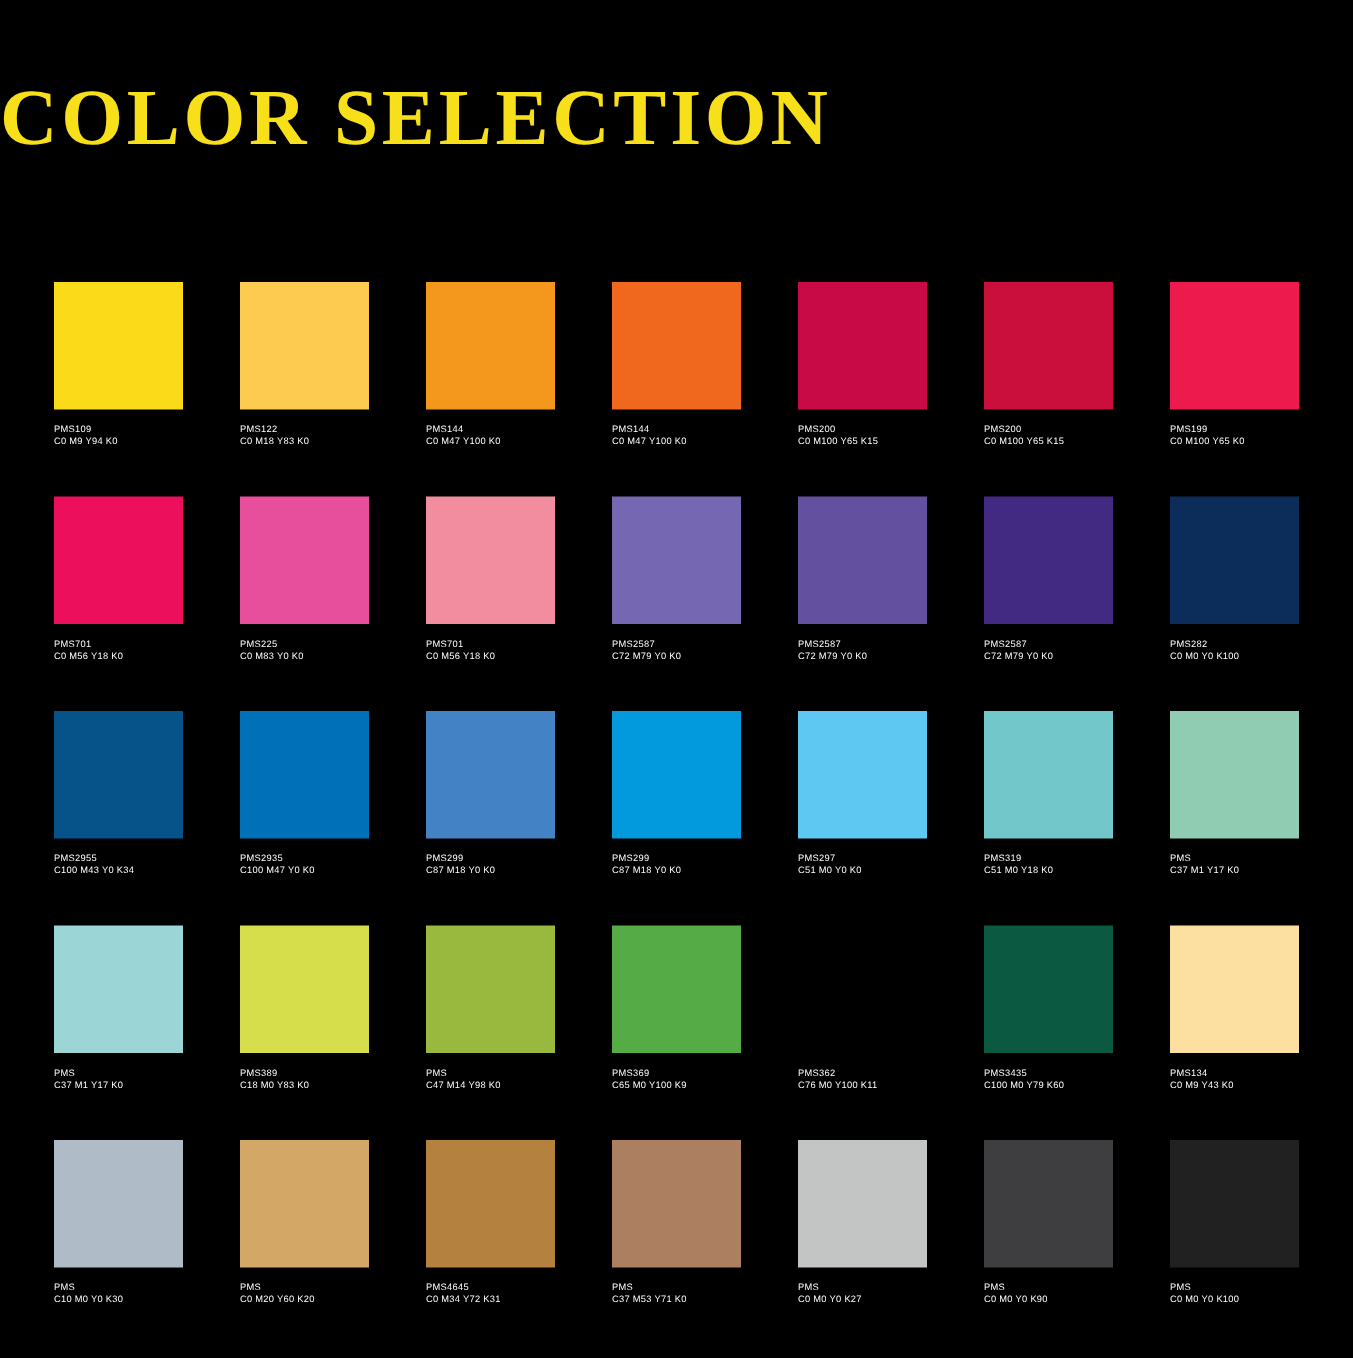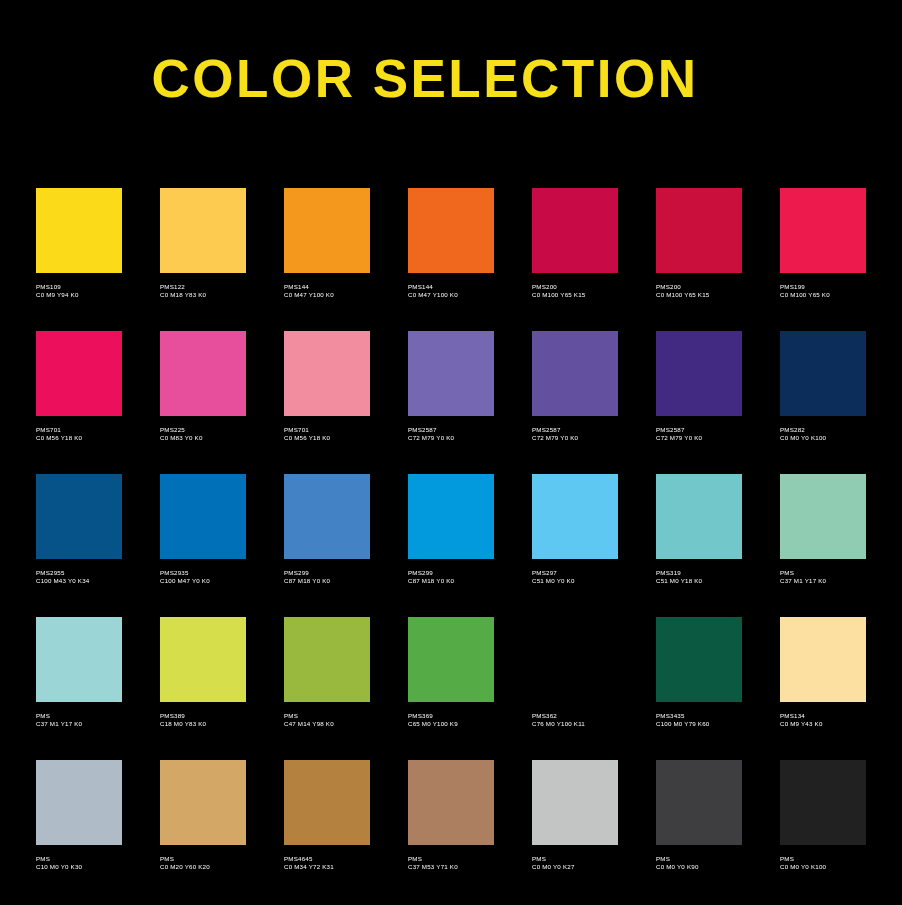--- a/index.html
+++ b/index.html
@@ -20,22 +20,22 @@
     width: 902px;
     height: 905px;
     background: #000000;
     box-sizing: border-box;
   }
   .title {
     position: absolute;
     top: 48px;
     left: 0;
     width: 850px;
-    text-align: center;
-    font-family: Liberation Sans, sans-serif;
+    text-align: left;
+    font-family: Liberation Serif, serif;
     font-weight: bold;
     font-size: 53px;
     letter-spacing: 2.5px;
     color: #F7E01A;
     line-height: 62px;
     white-space: nowrap;
     -webkit-font-smoothing: none;
   }
   .grid {
     position: absolute;

